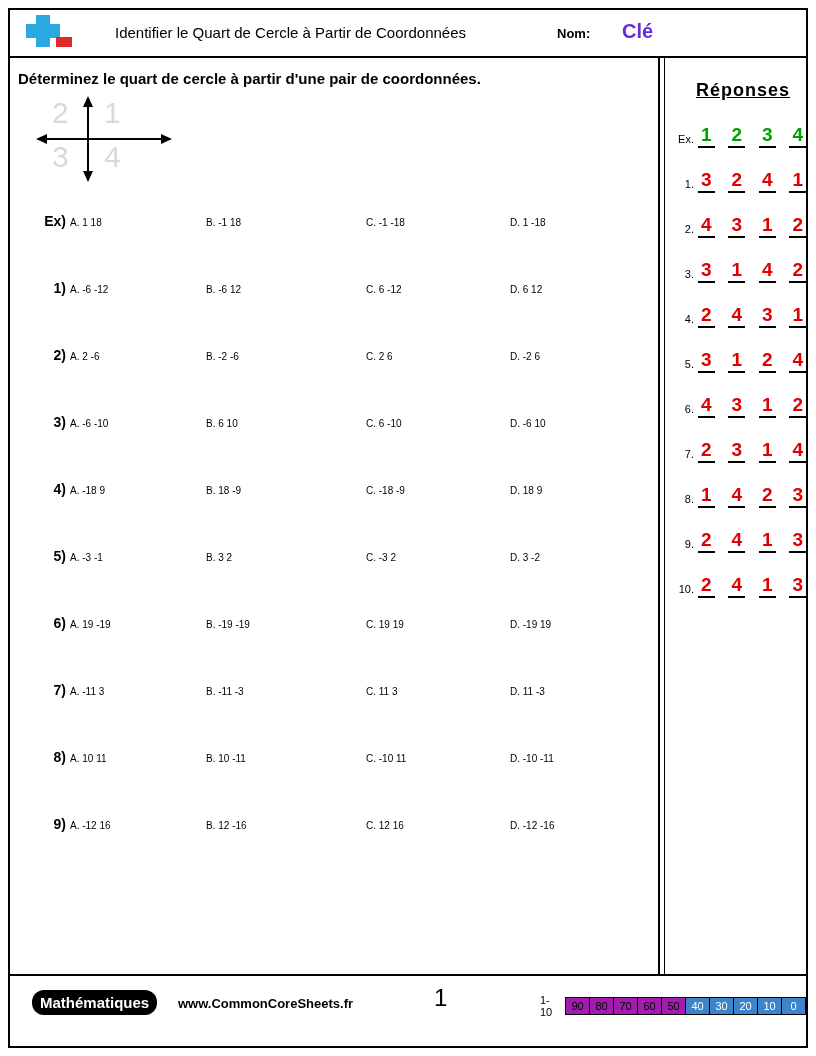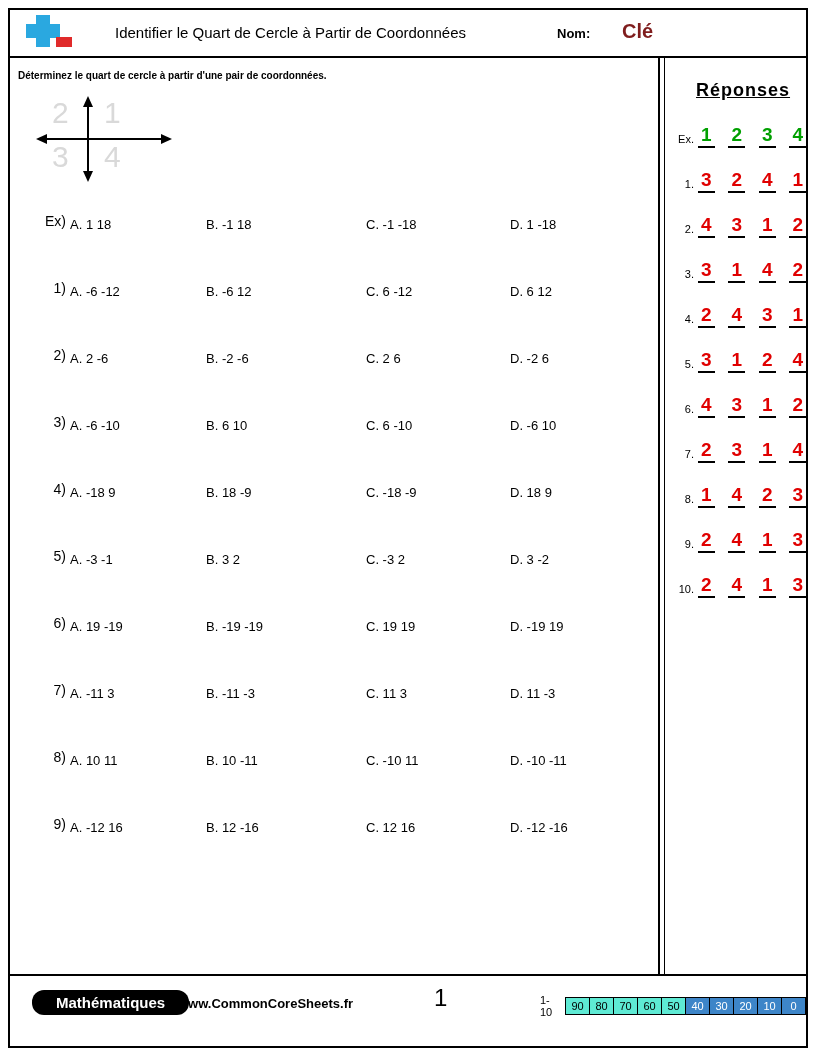--- a/index.html
+++ b/index.html
@@ -20,50 +20,50 @@
   .logo{
     position:absolute;left:6px;top:3px;width:74px;height:42px;
   }
   .title{
     position:absolute;left:105px;top:14px;font-size:15px;
   }
   .nom-label{
     position:absolute;left:547px;top:16px;font-size:13px;font-weight:bold;
   }
   .nom-value{
-    position:absolute;left:612px;top:10px;font-size:20px;font-weight:bold;color:#7f1d1d;
+    position:absolute;left:612px;top:10px;font-size:20px;font-weight:bold;color:#6d28d9;
   }
   .vline{
     position:absolute;left:648px;top:48px;width:0;height:916px;
     border-left:2px solid #000;
   }
   .vline2{
     position:absolute;left:654px;top:48px;width:0;height:916px;
     border-left:1px solid #000;
   }
   
   .instructions{
-    position:absolute;left:8px;top:60px;font-size:10px;font-weight:bold;text-align:center;
+    position:absolute;left:8px;top:60px;font-size:15px;font-weight:bold;text-align:center;
   }
   
   .diagram{
     position:absolute;left:18px;top:84px;width:160px;height:90px;
   }
   .q-num{
     position:absolute;font-size:30px;color:#d9d9d9;font-weight:normal;
   }
   
   .q-row{
     position:absolute;left:0;width:640px;height:24px;
   }
   .q-num-lbl{
-    position:absolute;left:14px;top:-4px;font-size:14px;font-weight:normal;width:42px;text-align:right;
+    position:absolute;left:14px;top:-4px;font-size:14px;font-weight:bold;width:42px;text-align:right;
   }
   .choice{
-    position:absolute;top:0;font-size:13px;
+    position:absolute;top:0;font-size:10px;
   }
   .c-a{left:60px;}
   .c-b{left:196px;}
   .c-c{left:356px;}
   .c-d{left:500px;}
   
   .ans-title{
     position:absolute;left:686px;top:70px;font-size:18px;font-weight:bold;
     text-decoration:underline;letter-spacing:1px;
   }
@@ -81,34 +81,34 @@
     padding:0 3px;line-height:22px;
   }
   .ans-row.ex .ans-vals span{color:#00a000;}
   
   .footer{
     position:absolute;left:0;top:964px;width:796px;height:72px;
     border-top:2px solid #000;box-sizing:border-box;
   }
   .subject-pill{
     position:absolute;left:22px;top:14px;background:#000;color:#fff;
-    font-size:15px;font-weight:bold;border-radius:12px;padding:4px 24px;
+    font-size:15px;font-weight:bold;border-radius:12px;padding:4px 8px;
   }
   .site{
     position:absolute;left:168px;top:20px;font-size:13px;font-weight:bold;
   }
   .pagenum{
     position:absolute;left:424px;top:8px;font-size:24px;
   }
   .scale{
     position:absolute;left:516px;top:18px;display:flex;align-items:center;font-size:11px;margin-left:14px;
   }
   .scale .rng{margin-right:4px;}
   .scale .cell{
-    border:1px solid #000;padding:2px 4px;margin-left:-1px;min-width:15px;text-align:center;background:#5eead4;
+    border:1px solid #000;padding:2px 4px;margin-left:-1px;min-width:15px;text-align:center;background:#a21caf;
   }
   .scale .cell.hl{background:#3d85c8;color:#fff;}
 </style>
 </head>
 <body>
 
 <div class="page">
 
   <div class="header">
     <div class="logo">

